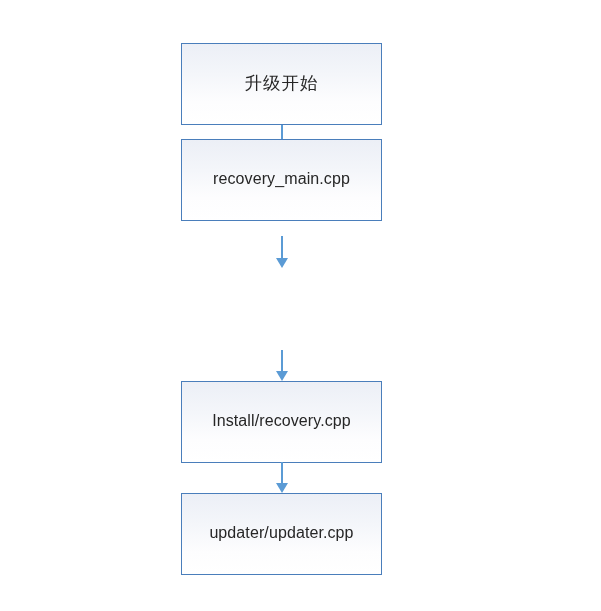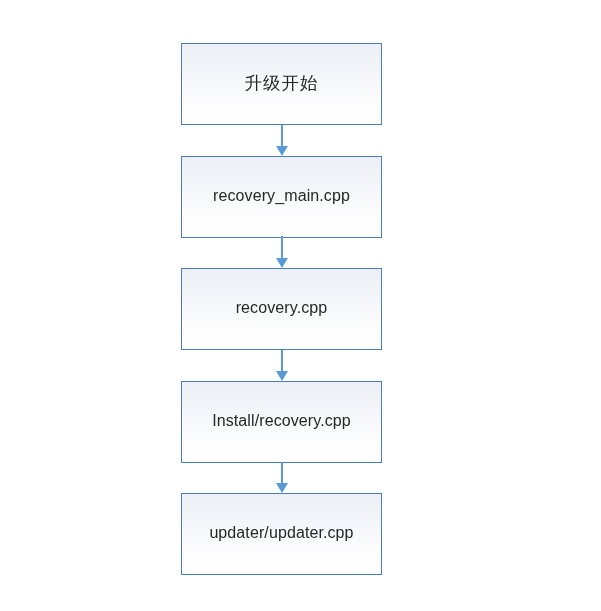--- a/index.html
+++ b/index.html
@@ -45,21 +45,21 @@
     top: -1px;
   }
 
   .flow-node.cjk .node-label {
     font-size: 17.5px;
     letter-spacing: 1px;
   }
 
   
   .node-1 { top: 43px; }
-  .node-2 { top: 156px; }
+  .node-2 { top: 139px; }
   .node-3 { top: 268px; }
   .node-4 { top: 381px; }
   .node-5 { top: 493px; }
 
   
   .connector {
     position: absolute;
     left: 276px;
     width: 12px;
   }
@@ -112,23 +112,20 @@
 
   <div class="flow-node node-2">
     <span class="node-label">recovery_main.cpp</span>
   </div>
 
   <div class="connector conn-2">
     <span class="shaft"></span>
     <span class="head"></span>
   </div>
 
-  <div class="flow-node node-3">
-    <span class="node-label">recovery.cpp</span>
-  </div>
 
   <div class="connector conn-3">
     <span class="shaft"></span>
     <span class="head"></span>
   </div>
 
   <div class="flow-node node-4">
     <span class="node-label">Install/recovery.cpp</span>
   </div>
 

